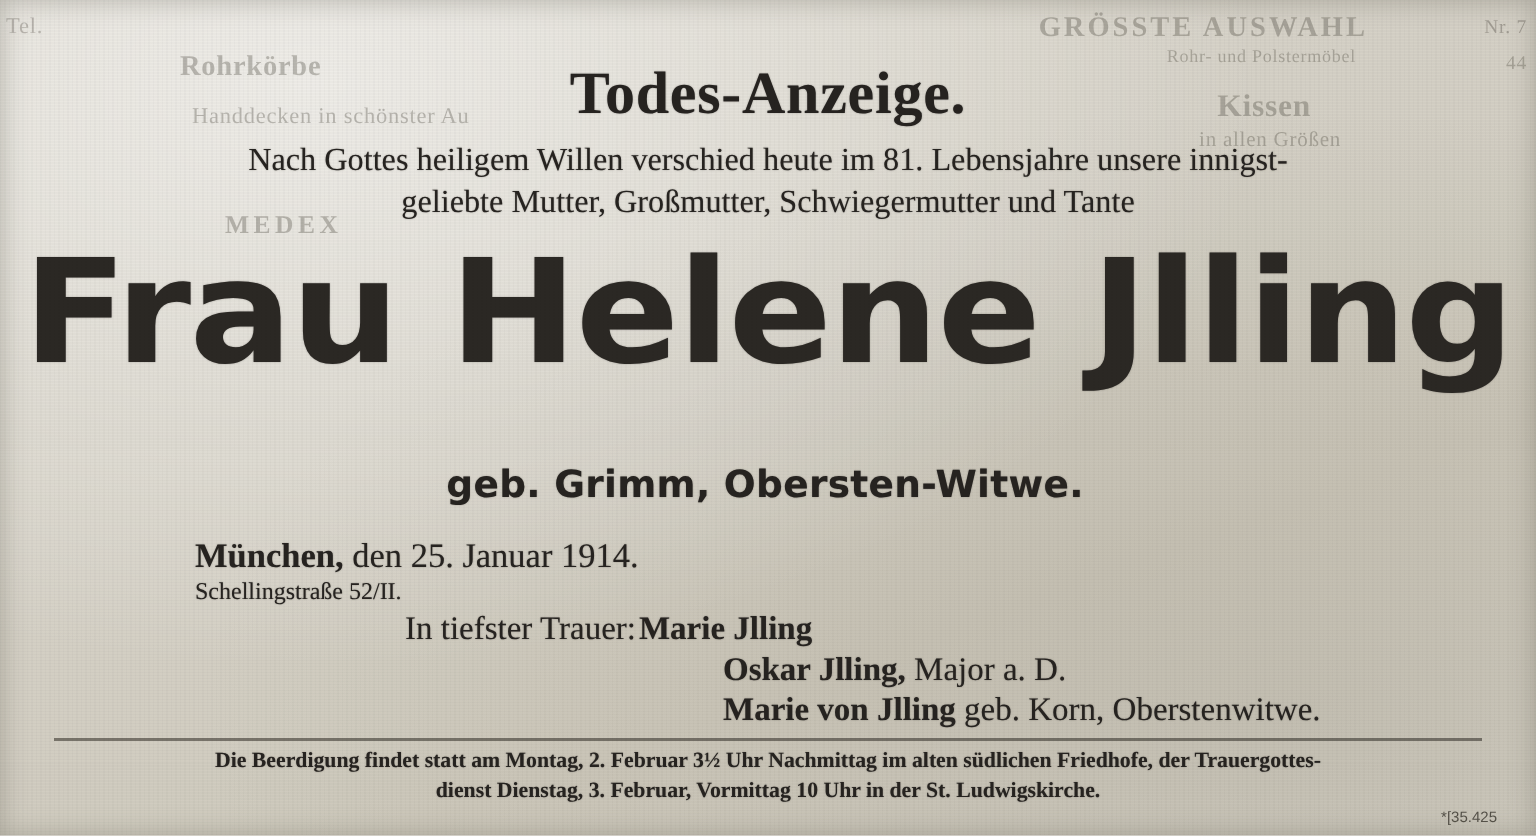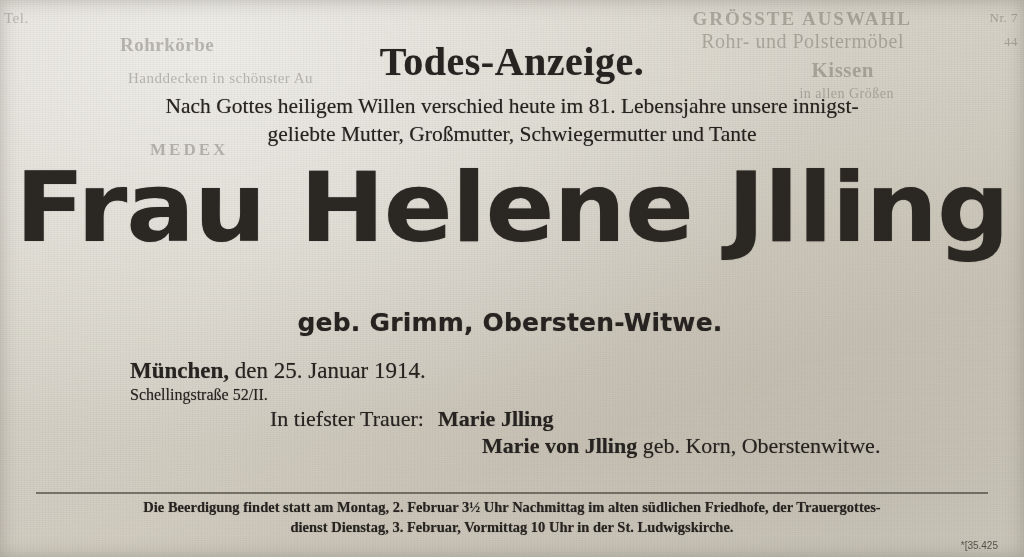--- a/index.html
+++ b/index.html
@@ -43,21 +43,21 @@
     font-family: "Liberation Serif", serif;
     pointer-events: none;
     white-space: nowrap;
     letter-spacing: .5px;
   }
   #bleed-left-1  { left: 120px;  top: 34px;  font-size: 19px; font-weight: bold; }
   #bleed-left-2  { left: 128px;  top: 58px;  font-size: 15px; margin-top: 12px; }
   #bleed-left-3  { left: 150px;  top: 140px; font-size: 17px; font-weight: bold; letter-spacing: 3px;}
   #bleed-left-4  { left: 150px;  top: 168px; font-size: 15px; font-weight: bold;}
   #bleed-right-1 { right: 112px; top: 8px;   font-size: 19px; font-weight: bold; letter-spacing: 2px;}
-  #bleed-right-2 { right: 120px; top: 30px;  font-size: 20px; }
+  #bleed-right-2 { right: 120px; top: 30px;  font-size: 12px; }
   #bleed-right-3 { right: 150px; top: 58px;  font-size: 21px; font-weight: bold; }
   #bleed-right-4 { right: 130px; top: 86px;  font-size: 14px; }
   #bleed-corner-r{ right: 6px;   top: 10px;  font-size: 13px; color: rgba(60,55,48,.33);}
   #bleed-corner-r2{right: 6px;   top: 34px;  font-size: 13px; color: rgba(60,55,48,.30);}
   #bleed-corner-l{ left: 4px;    top: 10px;  font-size: 15px; color: rgba(60,55,48,.28);}
 
   
   #notice {
     position: absolute;
     inset: 0;
@@ -124,21 +124,21 @@
 
   #mourners {
     position: absolute;
     top: 406px; left: 270px; right: 40px;
     text-align: left;
     font-size: 22px;
     line-height: 1.22;
     font-family: "Liberation Serif", serif;
   }
   #mourners .row { white-space: nowrap; }
-  #mourners .intro { margin-right: 14px; }
+  #mourners .intro { margin-right: 2px; }
   #mourners .strong { font-weight: bold; }
   .row-1 { padding-left: 0px; }
   .row-2 { padding-left: 212px; }
   .row-3 { padding-left: 212px; }
 
   #rule {
     position: absolute;
     left: 36px; right: 36px;
     top: 492px;
     height: 2px;
@@ -204,20 +204,24 @@
       <span class="city">München,</span>
       <span class="date">den 25. Januar 1914.</span>
     </div>
 
     <div id="street" class="ink">Schellingstraße 52/II.</div>
 
     <div id="mourners" class="ink">
       <div class="row row-1">
         <span class="intro">In tiefster Trauer:</span><span class="strong">Marie Jlling</span>
       </div>
+      <div class="row row-2">
+        <span class="strong">Oskar Jlling,</span>
+        <span>Major a. D.</span>
+      </div>
       <div class="row row-3">
         <span class="strong">Marie von Jlling</span>
         <span>geb. Korn, Oberstenwitwe.</span>
       </div>
     </div>
 
     <div id="rule"></div>
 
     <div id="footer" class="ink">
       <div>Die Beerdigung findet statt am Montag, 2. Februar 3½ Uhr Nachmittag im alten südlichen Friedhofe, der Trauergottes-</div>

